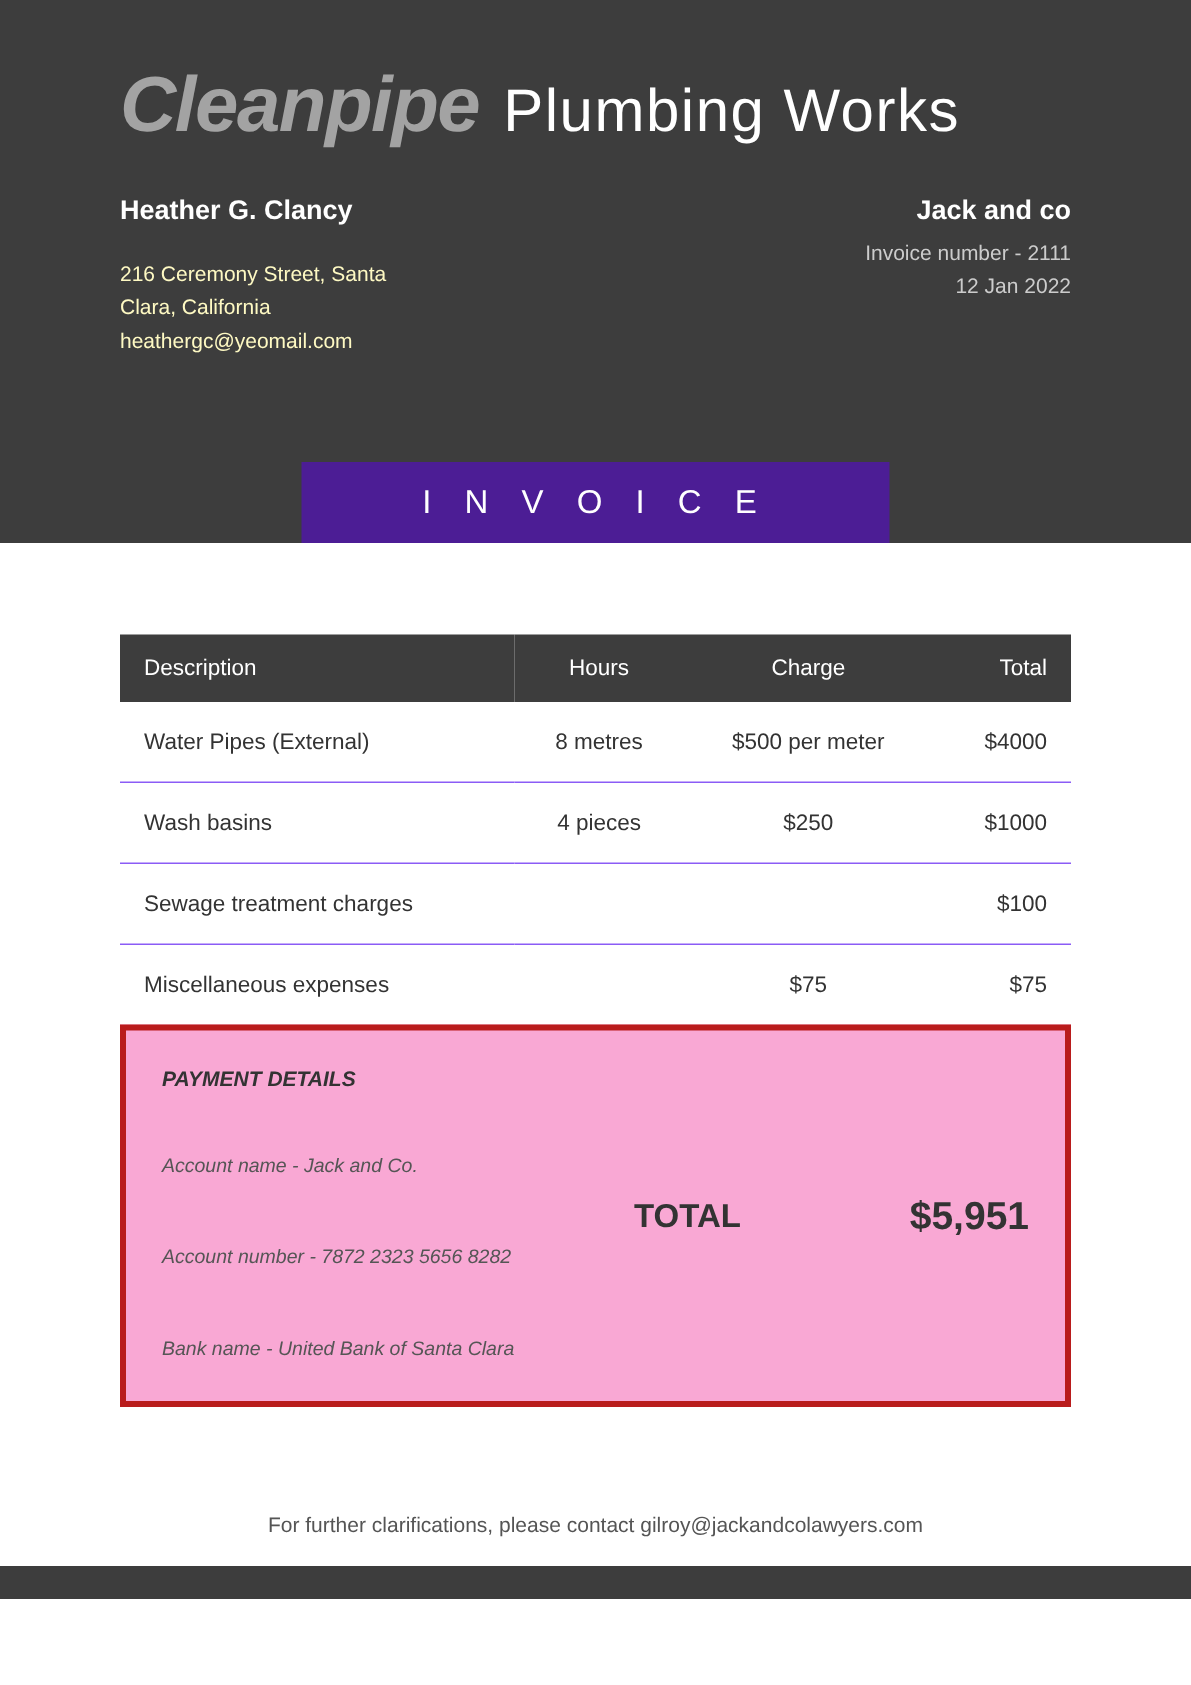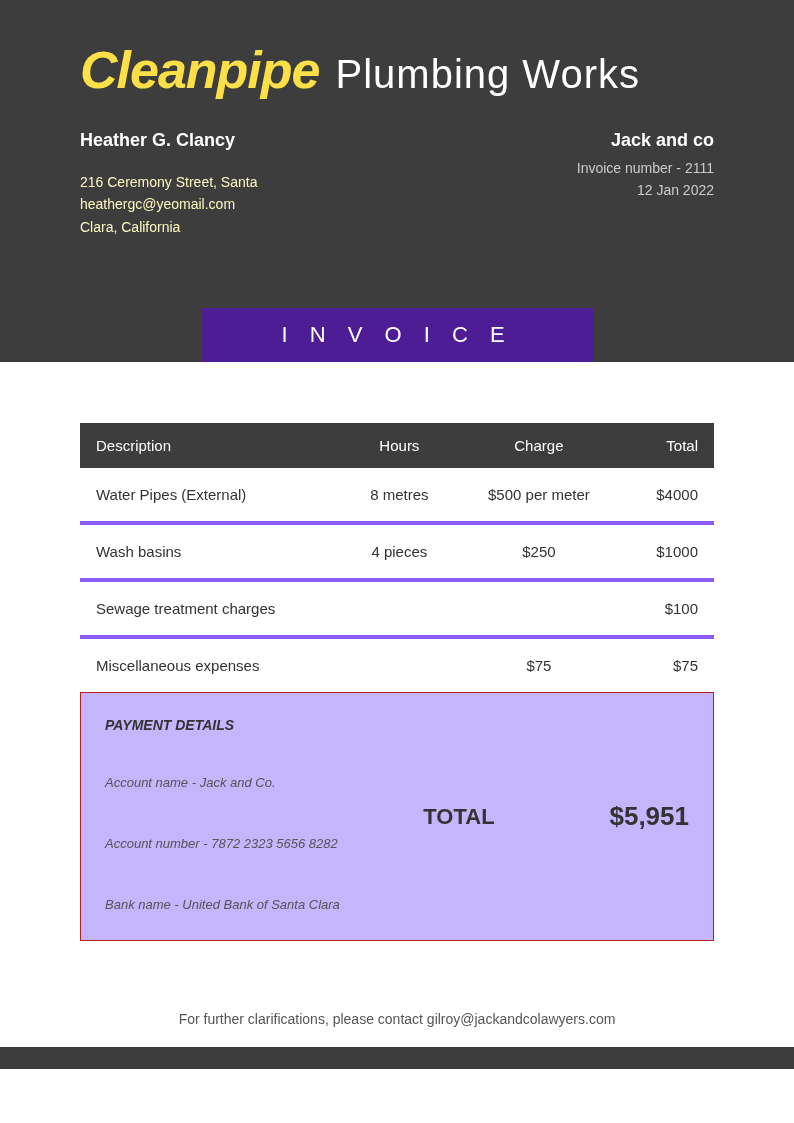--- a/index.html
+++ b/index.html
@@ -18,21 +18,21 @@
     }
     .logo-row {
       display: flex;
       align-items: baseline;
       gap: 16px;
       margin-bottom: 30px;
     }
     .logo-cleanpipe {
       font-size: 52px;
       font-weight: 900;
-      color: #fde047;
+      color: #a3a3a3;
       letter-spacing: -1px;
       font-style: italic;
     }
     .logo-plumbing {
       font-size: 40px;
       font-weight: 300;
       color: #fff;
       letter-spacing: 1px;
     }
     .address-row {
@@ -103,41 +103,41 @@
       font-weight: 400;
       text-align: left;
     }
     .invoice-table thead th.right {
       text-align: right;
     }
     .invoice-table thead th.center {
       text-align: center;
     }
     .invoice-table tbody tr {
-      border-bottom: 4px solid #8b5cf6;
+      border-bottom: 1px solid #8b5cf6;
     }
     .invoice-table tbody td {
       padding: 18px 16px;
       font-size: 15px;
       vertical-align: top;
     }
     .invoice-table tbody td.right {
       text-align: right;
     }
     .invoice-table tbody td.center {
       text-align: center;
     }
     .invoice-table tbody tr:last-child {
       border-bottom: none;
     }
 
     
     .payment-box {
-      background: #c4b5fd;
-      border: 1px solid #b91c1c;
+      background: #f9a8d4;
+      border: 4px solid #b91c1c;
       padding: 24px 24px 24px 24px;
       display: flex;
       align-items: center;
       margin-top: 0;
     }
     .payment-left {
       flex: 1.5;
     }
     .payment-left .payment-title {
       font-size: 14px;
@@ -195,22 +195,22 @@
 
 <div class="header">
   <div class="logo-row">
     <span class="logo-cleanpipe">Cleanpipe</span>
     <span class="logo-plumbing">Plumbing Works</span>
   </div>
   <div class="address-row">
     <div class="sender-info">
       <div class="name">Heather G. Clancy</div>
       <div class="detail">216 Ceremony Street, Santa</div>
+      <div class="detail">Clara, California</div>
       <div class="detail">heathergc@yeomail.com</div>
-      <div class="detail">Clara, California</div>
     </div>
     <div class="receiver-info">
       <div class="company">Jack and co</div>
       <div class="detail">Invoice number - 2111</div>
       <div class="detail">12 Jan 2022</div>
     </div>
   </div>
 </div>
 
 <div class="banner-wrapper">

